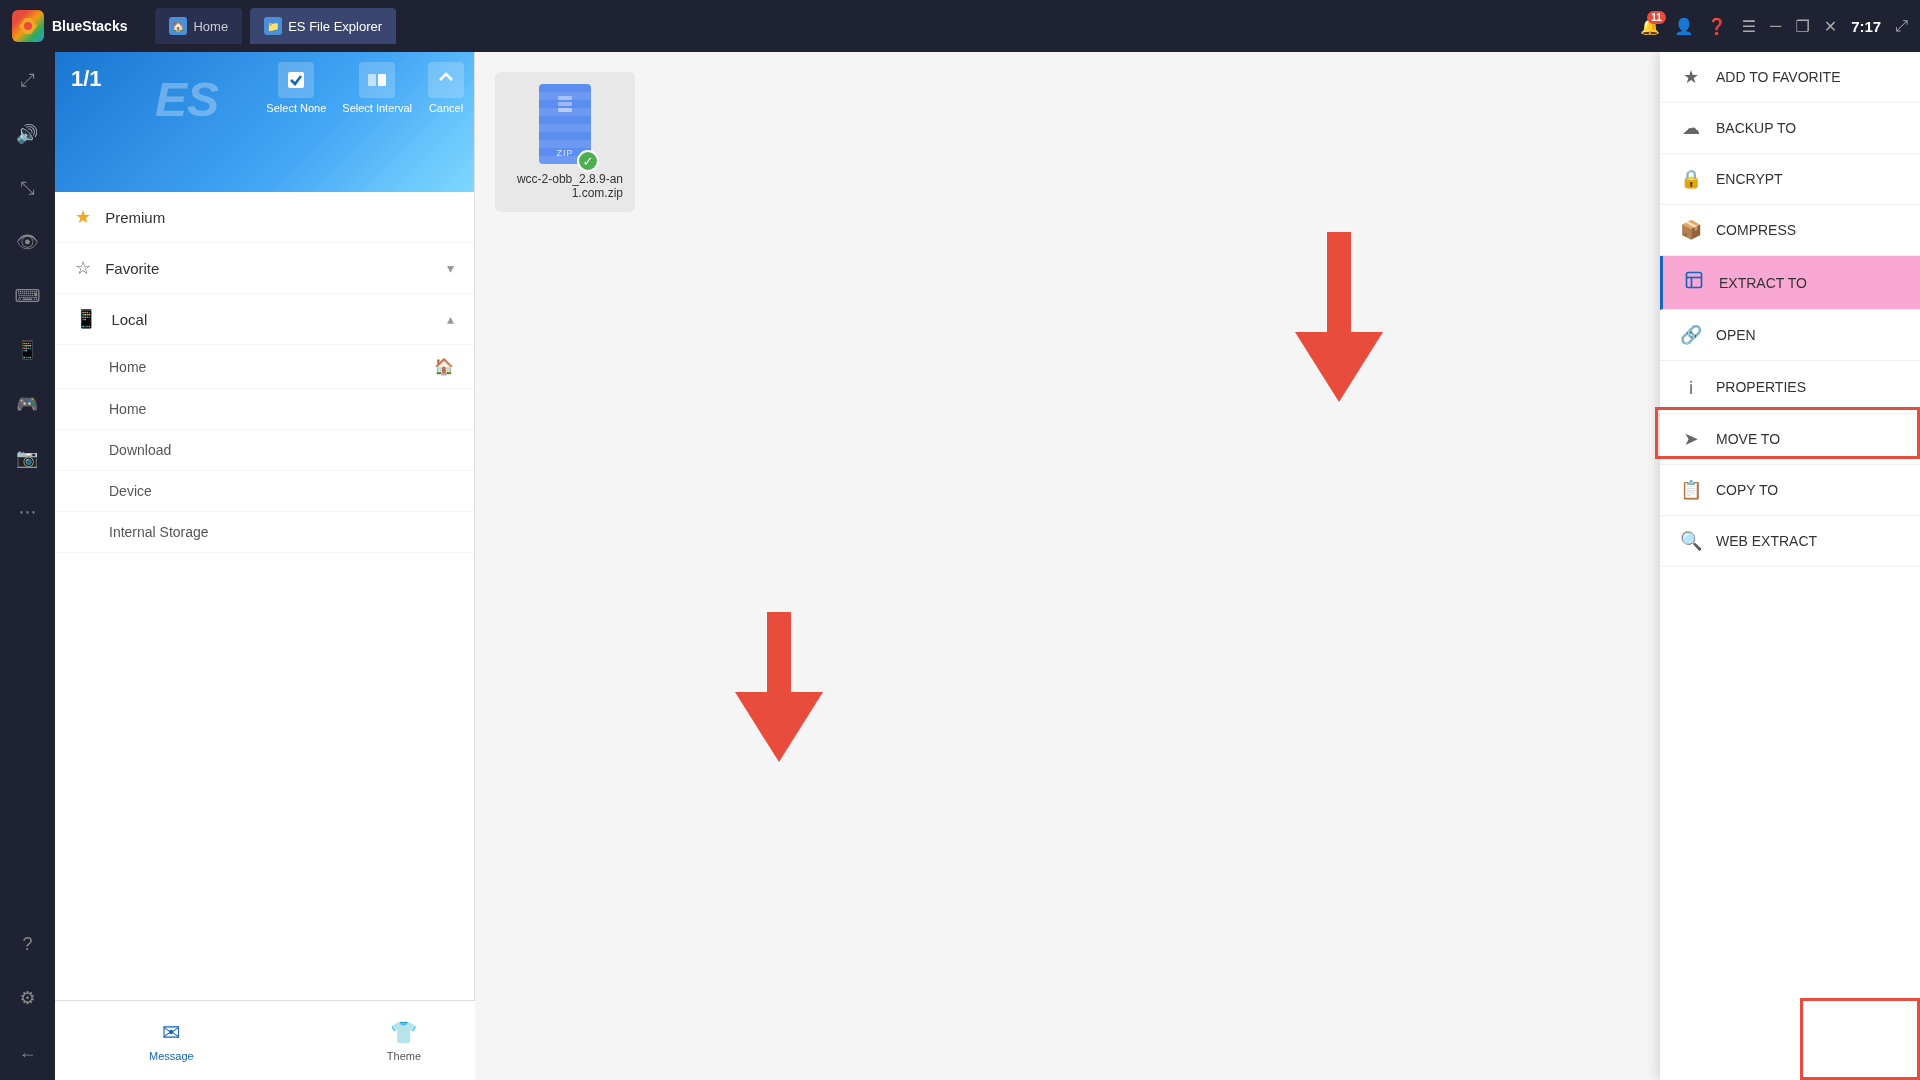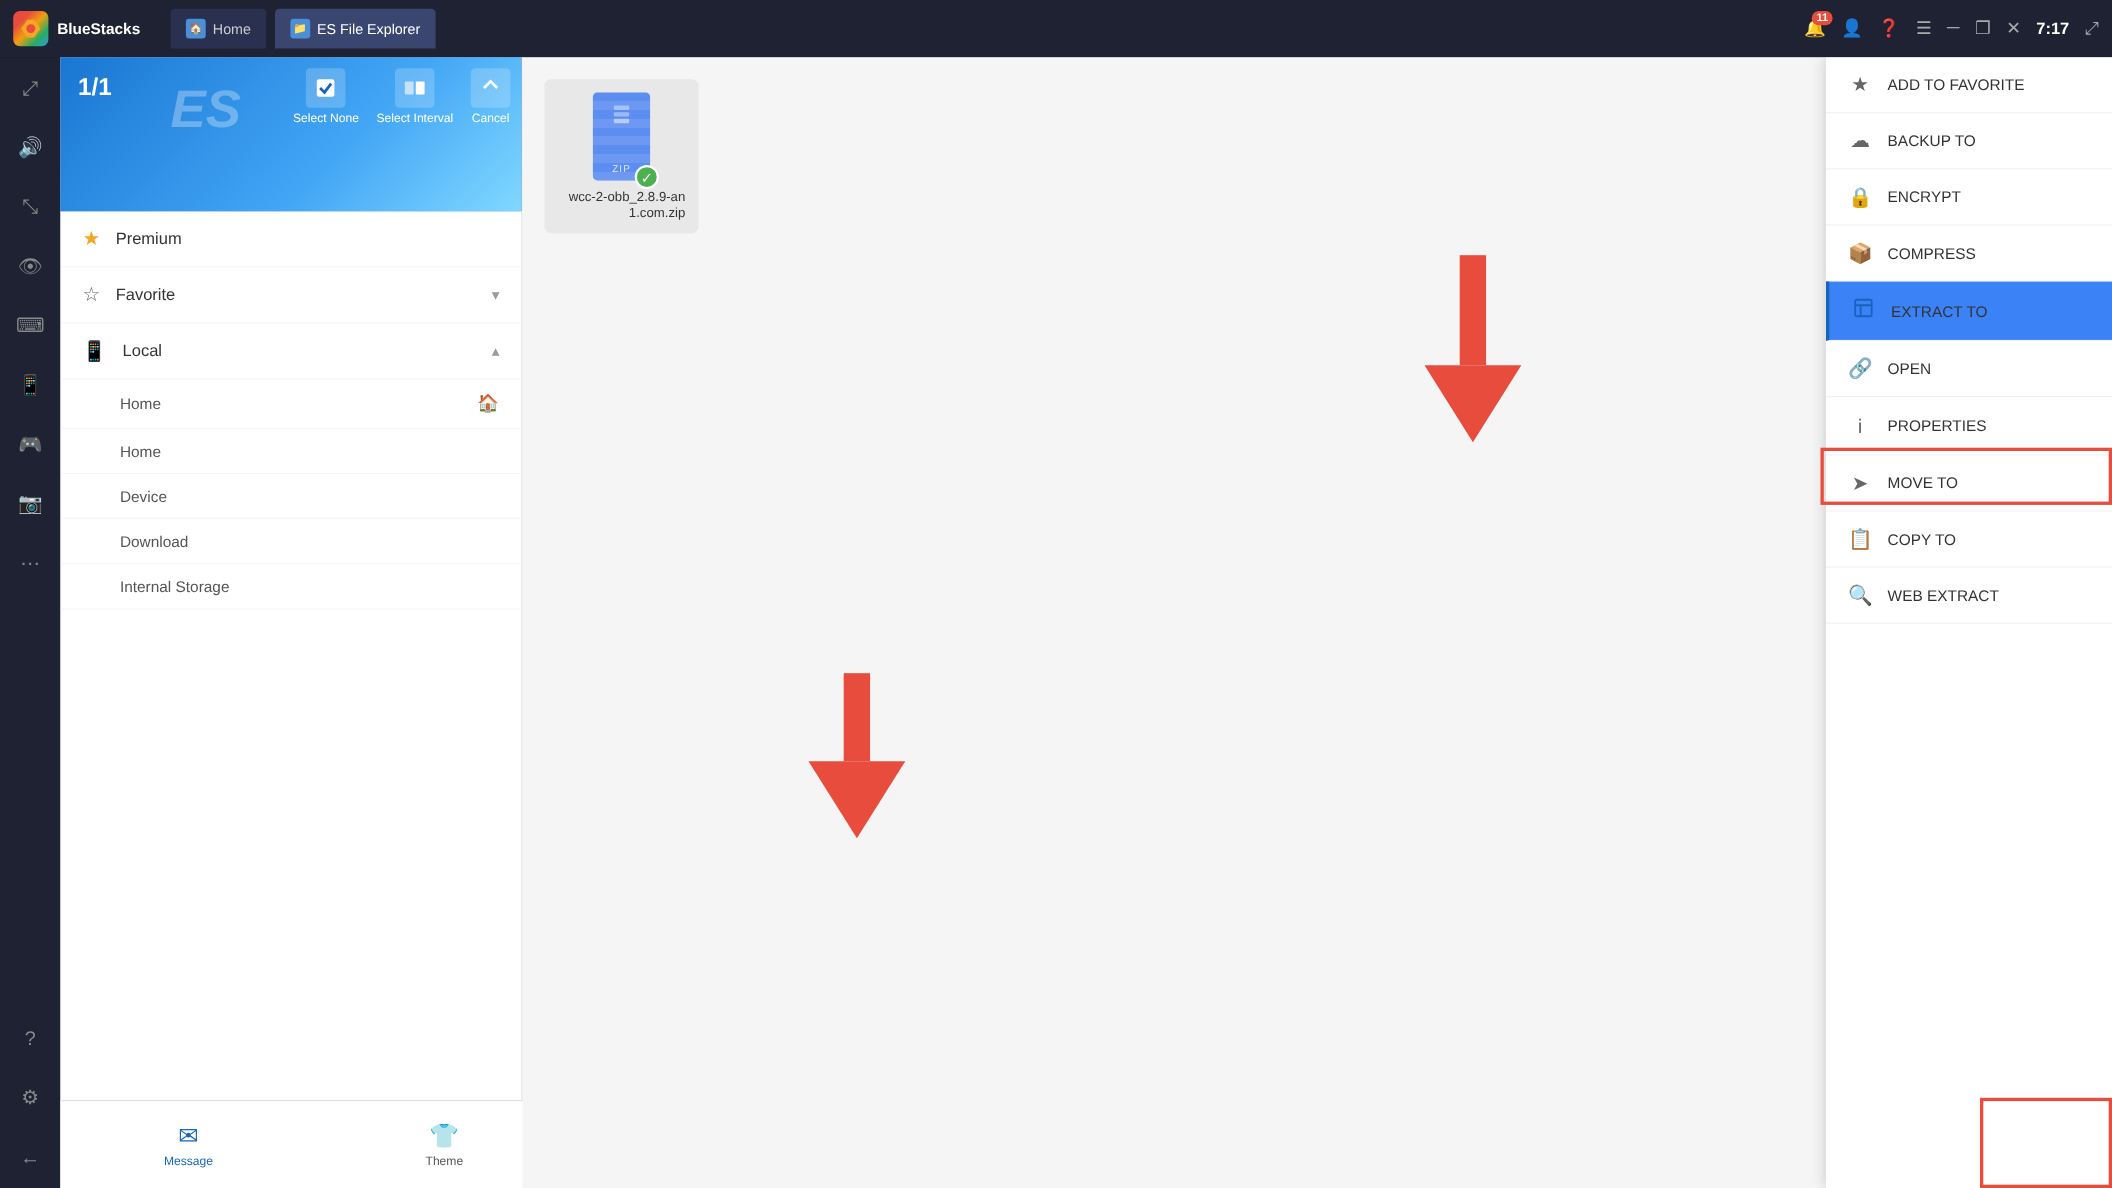--- a/index.html
+++ b/index.html
@@ -211,21 +211,21 @@
       box-shadow: -2px 0 12px rgba(0,0,0,0.15);
       z-index: 100;
       bottom: 0;
       overflow-y: auto;
     }
     .ctx-item {
       display: flex; align-items: center; padding: 14px 20px; gap: 14px;
       cursor: pointer; font-size: 14px; color: #333; border-bottom: 1px solid #f0f0f0;
       font-weight: 500;
     }
-    .ctx-item.active { background: #3b82f6; border-left: 3px solid #1565c0; }
+    .ctx-item.active { background: #f9a8d4; border-left: 3px solid #1565c0; }
     .ctx-icon { font-size: 18px; color: #666; width: 22px; text-align: center; }
 
     
     .es-toolbar {
       height: 80px;
       background: white;
       border-top: 1px solid #ddd;
       display: flex; align-items: center;
       position: absolute; bottom: 0; left: 0; right: 0;
     }
@@ -383,24 +383,24 @@
         </div>
 
         <div class="es-subnav-item">
           <span>Home</span>
           <span class="home-icon-btn">🏠</span>
         </div>
         <div class="es-subnav-item">
           <span>Home</span>
         </div>
         <div class="es-subnav-item">
+          <span>Download</span>
+        </div>
+        <div class="es-subnav-item">
           <span>Device</span>
-        </div>
-        <div class="es-subnav-item">
-          <span>Download</span>
         </div>
         <div class="es-subnav-item">
           <span>Internal Storage</span>
         </div>
       </div>
 
       <div class="es-toolbar">
         <div class="toolbar-item active">
           <span class="toolbar-icon">✉</span>
           <span>Message</span>

